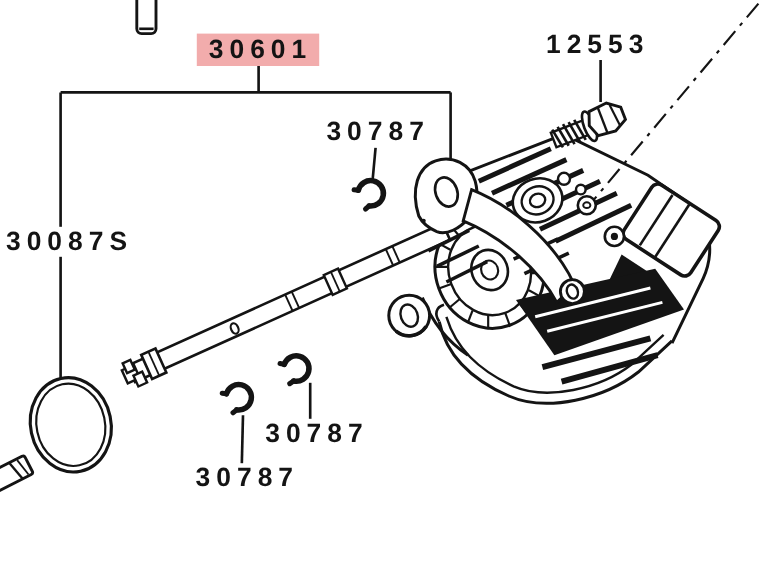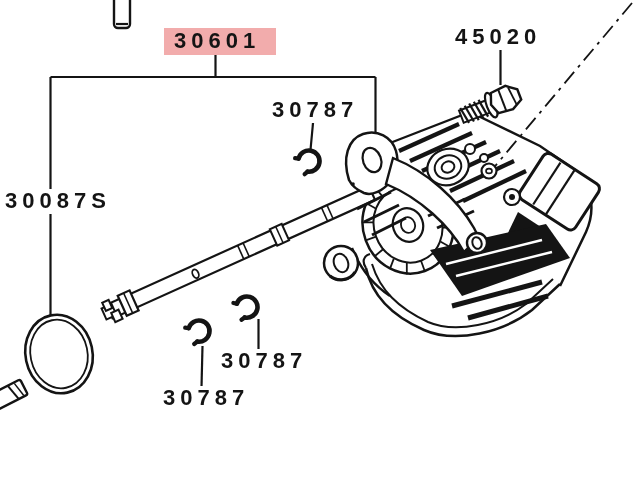--- a/index.html
+++ b/index.html
@@ -19,21 +19,21 @@
     font:bold 22px/1 "Liberation Sans",sans-serif;
     letter-spacing:5px;
     color:var(--line);
     background:var(--background);
     padding:1px 2px 2px 4px;
     white-space:nowrap;
     user-select:none;
   }
   .part-label.highlighted{
     background:var(--highlight);
-    padding:2px 16px 3px 10px;
+    padding:2px 6px 3px 10px;
   }
 </style>
 </head>
 <body>
 
 <div id="stage">
 
 <svg width="640" height="480" viewBox="0 0 640 480">
 
   <g stroke="currentColor" stroke-width="2.2" fill="none">
@@ -228,21 +228,21 @@
   </g>
   <g transform="translate(199,331) rotate(-8)">
     <path d="M -3.2,10.2 A 10.6,10.6 0 1 0 -9.8,-4.2" fill="none" stroke="currentColor" stroke-width="4.6" stroke-linecap="round"></path>
     <path d="M-3.2,10.2 l-3.4,2" stroke="currentColor" stroke-width="4.2" stroke-linecap="round"></path>
     <path d="M-9.8,-4.2 l-3.4,-1" stroke="currentColor" stroke-width="4.2" stroke-linecap="round"></path>
   </g>
 </svg>
 
 <div class="part-label highlighted" style="left:164px;top:28px;">30601</div>
 
-<div class="part-label" style="left:451px;top:25px;">45020</div>
+<div class="part-label" style="left:451px;top:25px;">12553</div>
 
 <div class="part-label" style="left:268px;top:98px;">30787</div>
 
 <div class="part-label" style="left:1px;top:189px;">30087S</div>
 
 <div class="part-label" style="left:217px;top:349px;">30787</div>
 
 <div class="part-label" style="left:159px;top:386px;">30787</div>
 
 </div>

